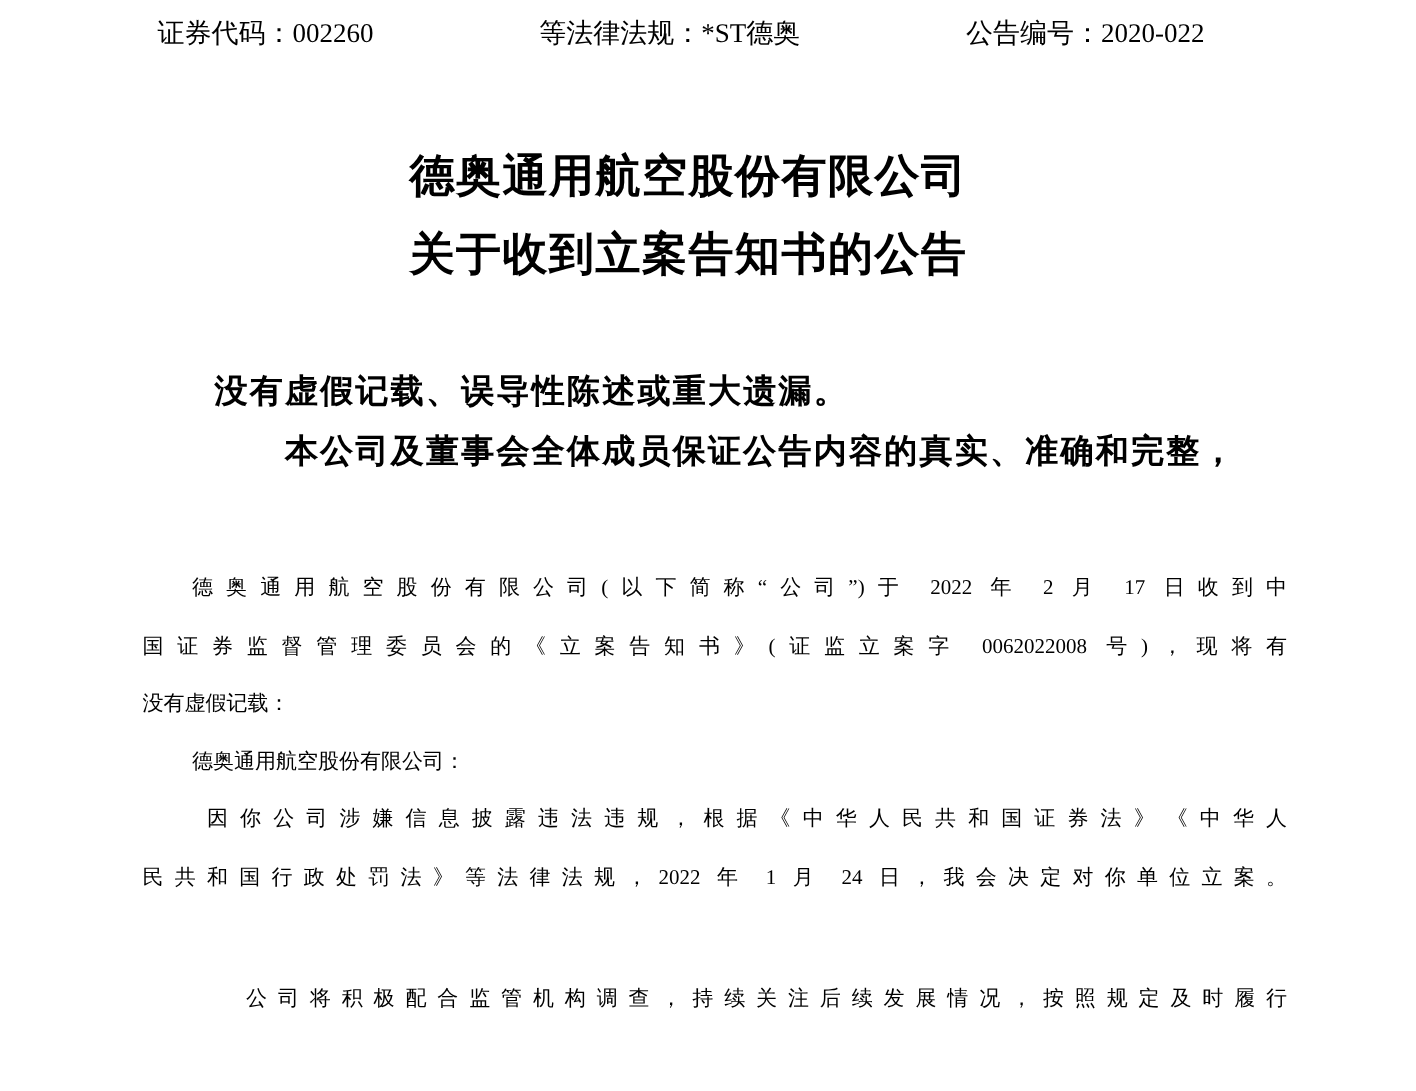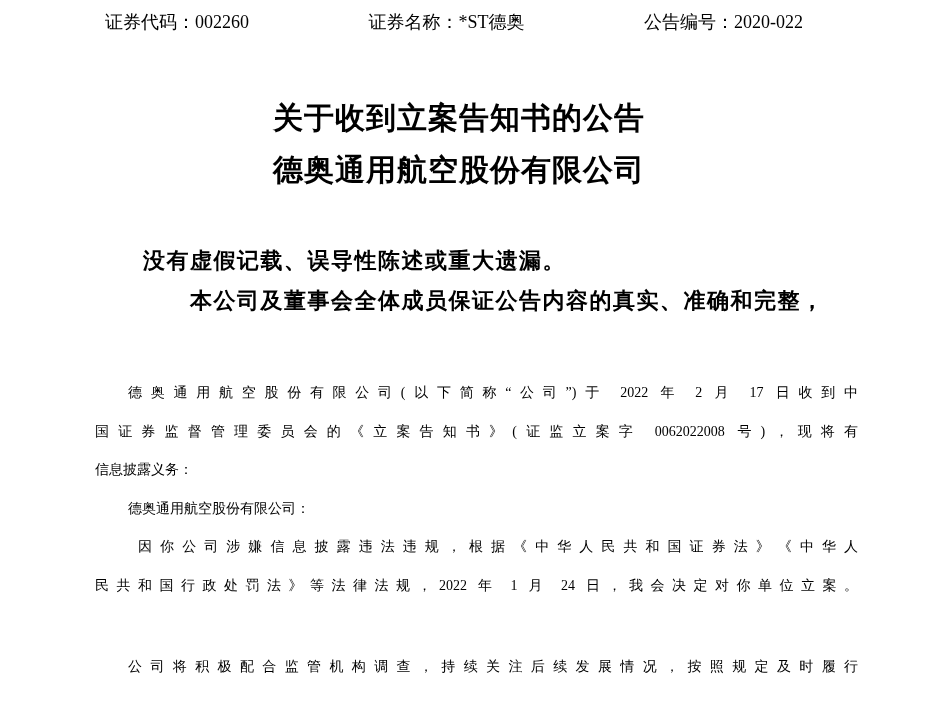--- a/index.html
+++ b/index.html
@@ -50,48 +50,48 @@
     left: 95px;
     width: 763px;
     font-size: 14px;
     line-height: 38.5px;
   }
   .line { white-space: nowrap; }
   .just { text-align: justify; text-align-last: justify; }
   .ind  { text-indent: 33px; }
   .ind2 { text-indent: 43px; }
   .dind { text-indent: 47px; }
-  .para-gap { margin-top: 43px; }
+  .para-gap { margin-top: 43px; margin-left: 36px; }
 </style>
 </head>
 <body>
 
 <div class="page">
 
   <div class="header-row">
     <span>证券代码：002260</span>
-    <span>证券名称：*ST德奥</span>
+    <span>等法律法规：*ST德奥</span>
     <span>公告编号：2020-022</span>
   </div>
 
   <div class="doc-title">
+    <div class="line">德奥通用航空股份有限公司</div>
     <div class="line">关于收到立案告知书的公告</div>
-    <div class="line">德奥通用航空股份有限公司</div>
   </div>
 
   <div class="disclaimer">
     <div class="line">没有虚假记载、误导性陈述或重大遗漏。</div>
     <div class="line dind just">本公司及董事会全体成员保证公告内容的真实、准确和完整，</div>
   </div>
 
   <div class="body-text">
     <div class="paragraph">
       <div class="line ind just">德奥通用航空股份有限公司(以下简称“公司”)于 2022 年 2 月 17 日收到中</div>
       <div class="line just">国证券监督管理委员会的《立案告知书》(证监立案字 0062022008 号)，现将有</div>
-      <div class="line">信息披露义务：</div>
+      <div class="line">没有虚假记载：</div>
     </div>
     <div class="paragraph">
       <div class="line ind">德奥通用航空股份有限公司：</div>
     </div>
     <div class="paragraph">
       <div class="line ind2 just">因你公司涉嫌信息披露违法违规，根据《中华人民共和国证券法》《中华人</div>
       <div class="line just">民共和国行政处罚法》等法律法规，2022 年 1 月 24 日，我会决定对你单位立案。</div>
     </div>
     <div class="paragraph para-gap">
       <div class="line ind just">公司将积极配合监管机构调查，持续关注后续发展情况，按照规定及时履行</div>

